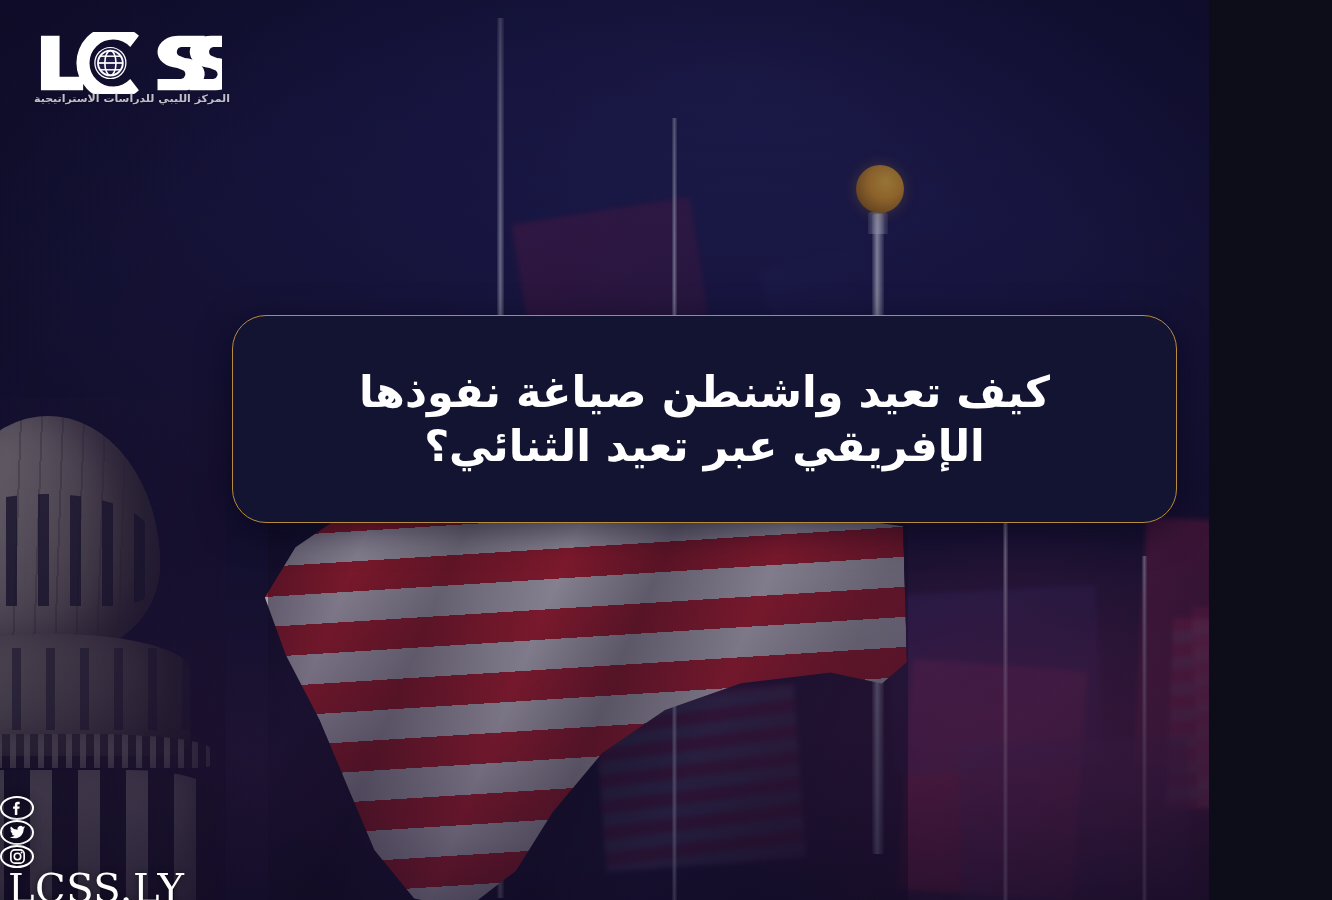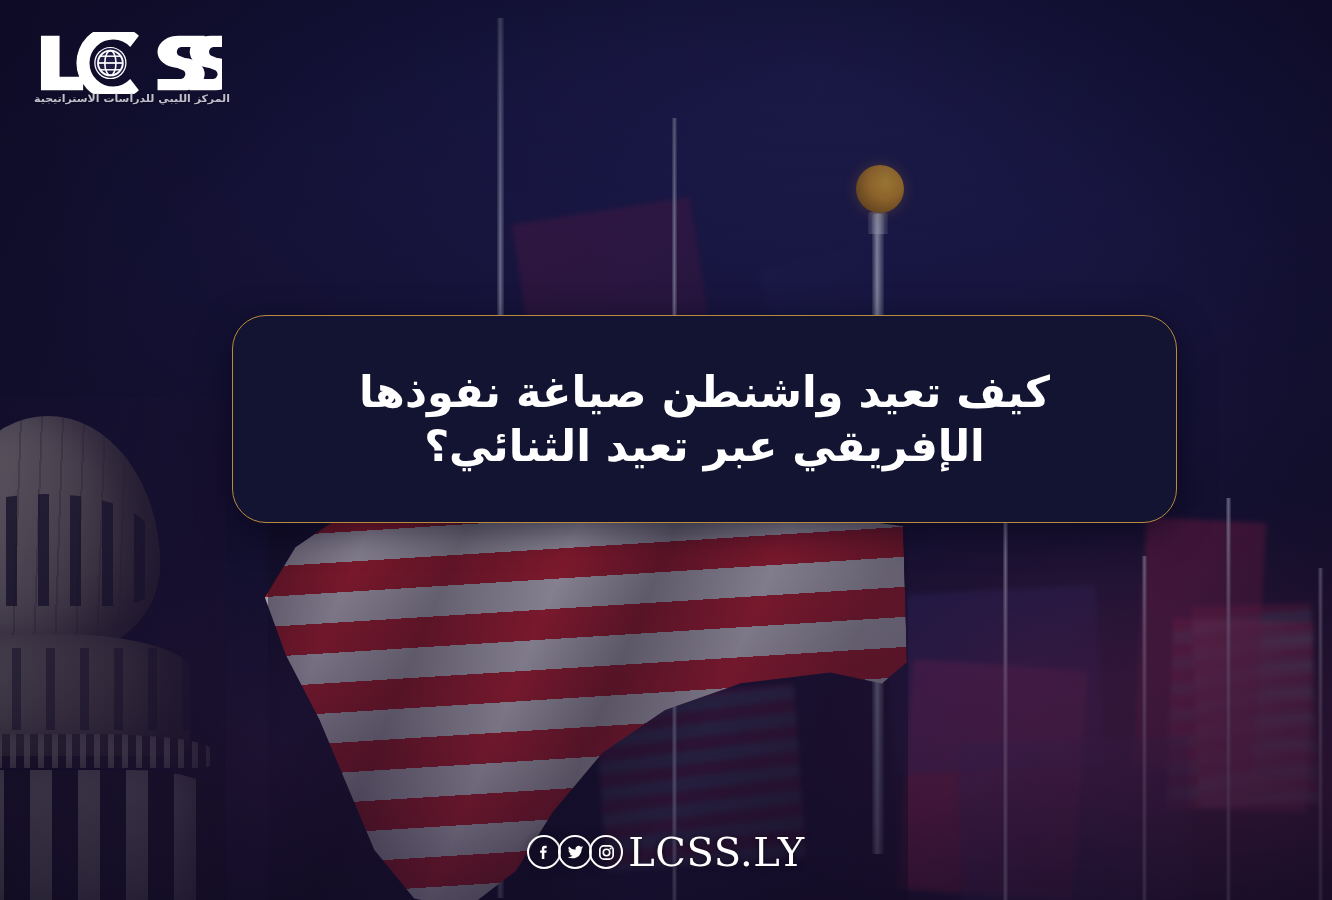--- a/index.html
+++ b/index.html
@@ -3,21 +3,21 @@
 <meta charset="utf-8">
 <title>LCSS Social Card</title>
 <style>
   html, body {
     margin: 0;
     padding: 0;
     background: #0d0d1a;
   }
   #canvas {
     position: relative;
-    width: 1332px;
+    width: 1209px;
     height: 900px;
     overflow: hidden;
     font-family: "DejaVu Sans", "Liberation Sans", sans-serif;
     background: #701a75;
     user-select: none;
   }
 
   
   .bg-layer {
     position: absolute;
@@ -300,24 +300,25 @@
   .title-line.l1 { margin-bottom: 6px; }
 
   
   .social-bar {
     position: absolute;
     left: 0;
     right: 0;
     top: 826px;
     height: 52px;
     display: flex;
-    align-items: center;
+    align-items: flex-start;
     justify-content: center;
     gap: 0;
     z-index: 25;
+    flex-direction: column;
   }
   .social-icon {
     width: 34px;
     height: 34px;
     border: 2px solid #ffffff;
     border-radius: 50%;
     display: flex;
     align-items: center;
     justify-content: center;
     margin-right: -3px;

